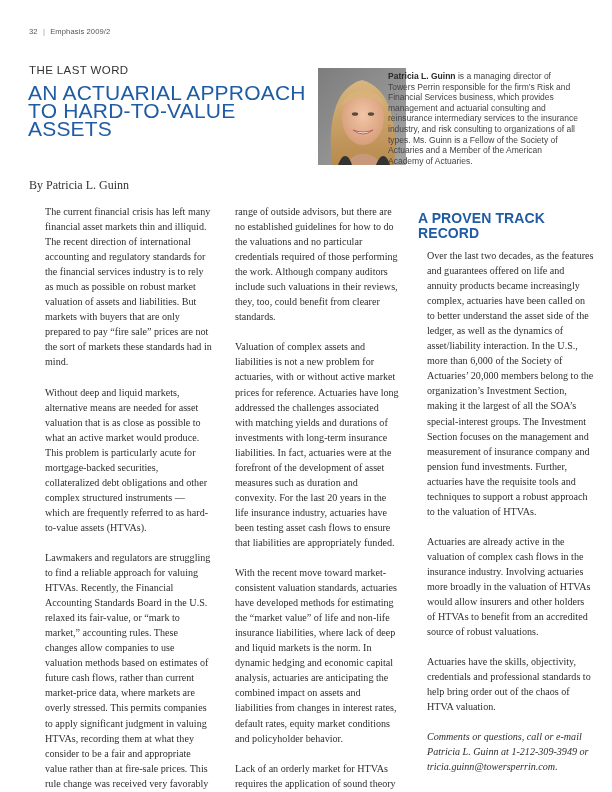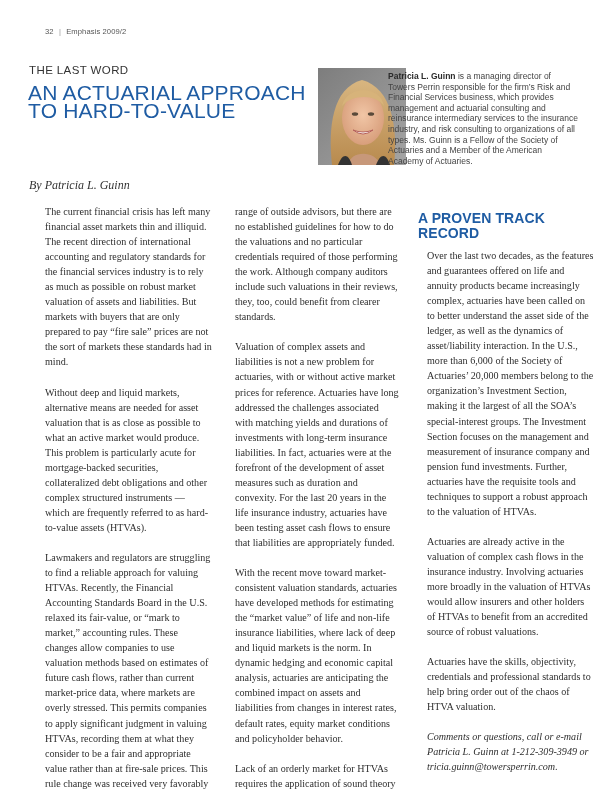--- a/index.html
+++ b/index.html
@@ -1,20 +1,20 @@
 <!DOCTYPE html>
 <html><head>
 <meta charset="utf-8">
 <style>
   html, body { margin: 0; padding: 0; background: #ffffff; }
   body { width: 612px; height: 792px; position: relative; overflow: hidden; font-family: "Liberation Serif", serif; color: #2a2a2a; }
-  .folio { position: absolute; left: 45px; top: 27px; font-family: "Liberation Sans", sans-serif; font-size: 7.6px; color: #555; letter-spacing: 0.1px; }
+  .folio { position: absolute; left: 29px; top: 27px; font-family: "Liberation Sans", sans-serif; font-size: 7.6px; color: #555; letter-spacing: 0.1px; }
   .kicker { position: absolute; left: 29px; top: 64px; font-family: "Liberation Sans", sans-serif; font-size: 11.5px; color: #333; letter-spacing: 0.4px; }
   .title { position: absolute; left: 28px; top: 84px; width: 290px; font-family: "Liberation Sans", sans-serif; font-size: 21px; line-height: 18.2px; color: #1f5ca3; letter-spacing: 0.2px; }
-  .byline { position: absolute; left: 29px; top: 178px; font-family: "Liberation Serif", serif; font-style: italic; font-size: 12px; color: #333; }
+  .byline { position: absolute; left: 29px; top: 178px; font-family: "Liberation Serif", serif; font-size: 12px; color: #333; }
   .photo { position: absolute; left: 318px; top: 68px; width: 88px; height: 97px; overflow: hidden; background: #8a8a8a; }
   .bio { position: absolute; left: 388px; top: 71px; width: 190px; font-family: "Liberation Sans", sans-serif; font-size: 8.5px; line-height: 10.6px; color: #444; }
   .bio b { color: #2a2a2a; }
   .col { position: absolute; top: 204px; font-size: 10.1px; line-height: 15.05px; color: #2e2e2e; }
   .col p { margin: 0 0 15px 16px; }
   .col1 { left: 29px; width: 183px; }
   .col2 { left: 219px; width: 180px; }
   .col3 { left: 411px; width: 183px; }
   .h2 { font-family: "Liberation Sans", sans-serif; font-weight: bold; font-size: 14px; color: #1f5ca3; letter-spacing: 0.1px; margin: 7px; line-height: 15px; }
   .italic { font-style: italic; }
@@ -26,20 +26,21 @@
   <span>32</span>
   <span style="margin:0 3px;color:#999">|</span>
   <span>Emphasis 2009/2</span>
 </div>
 
 <div class="kicker">THE LAST WORD</div>
 
 <div class="title">
   <div>AN ACTUARIAL APPROACH</div>
   <div>TO HARD-TO-VALUE</div>
+  <div>ASSETS</div>
 </div>
 
 <div class="byline">By Patricia L. Guinn</div>
 
 <div class="photo">
   <svg width="88" height="97" viewBox="0 0 88 97">
     <defs>
       <linearGradient id="bg" x1="0" y1="0" x2="1" y2="1">
         <stop offset="0" stop-color="#7d7d7d"></stop>
         <stop offset="1" stop-color="#a5a5a5"></stop>

